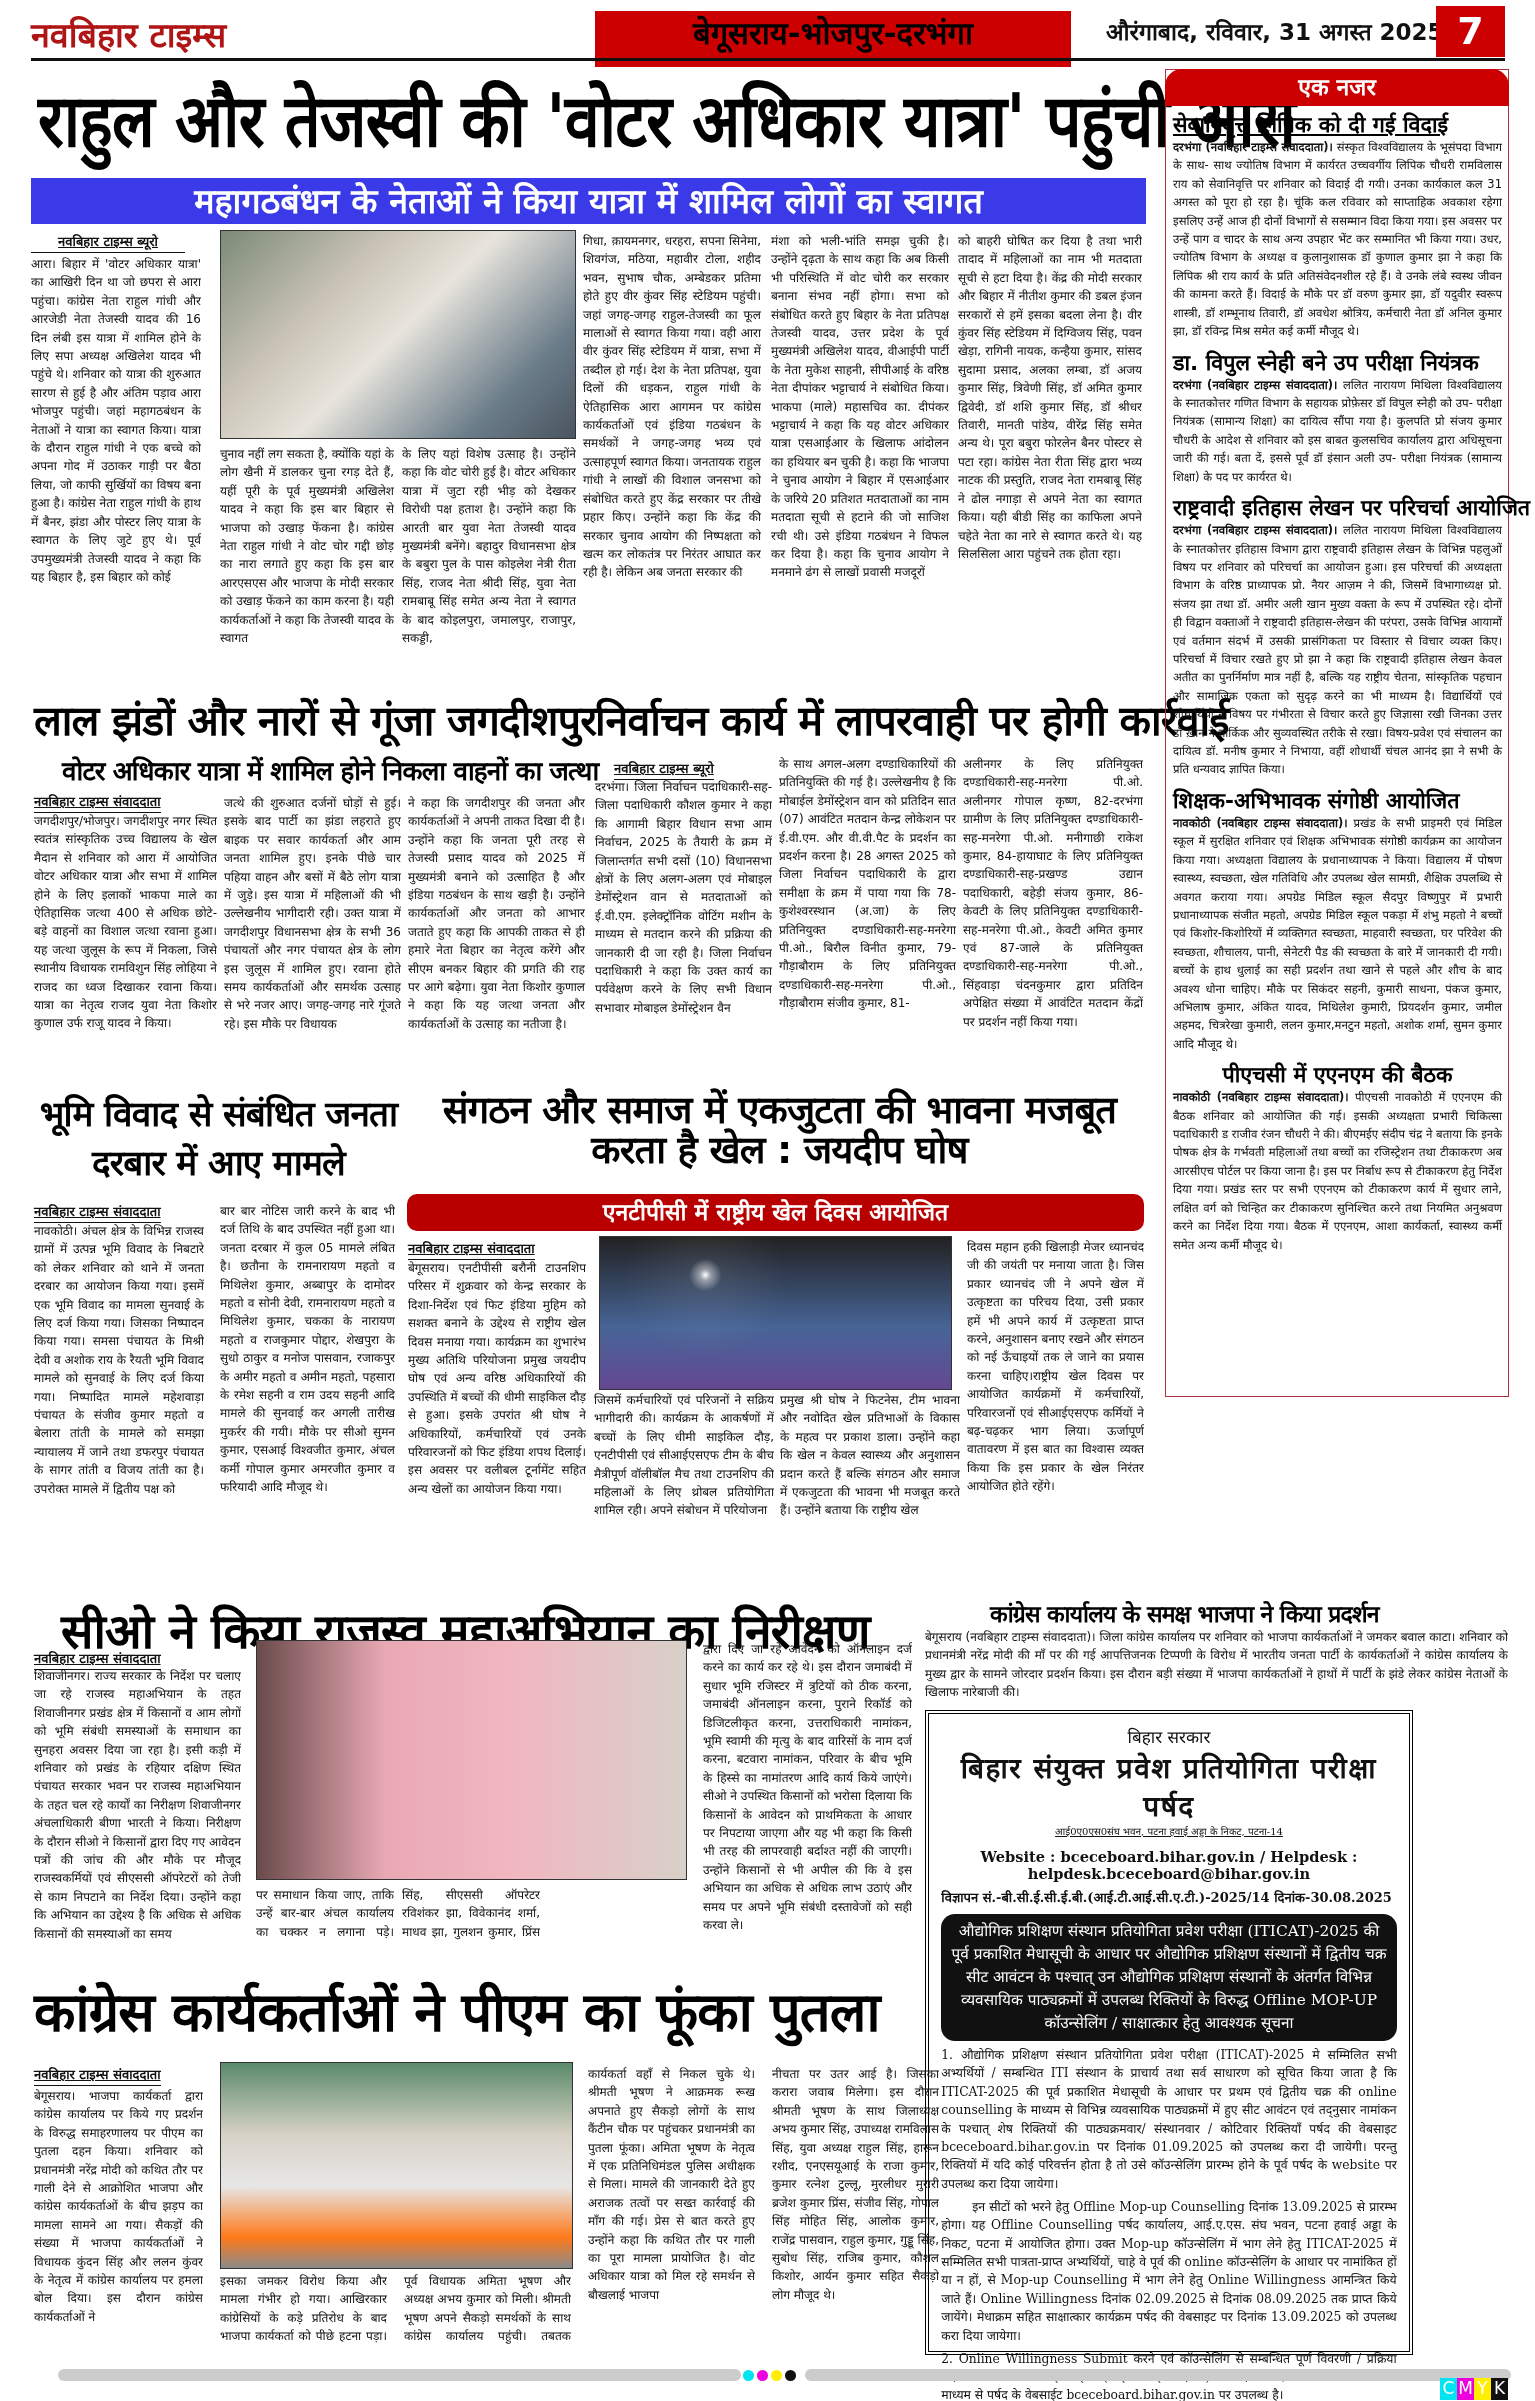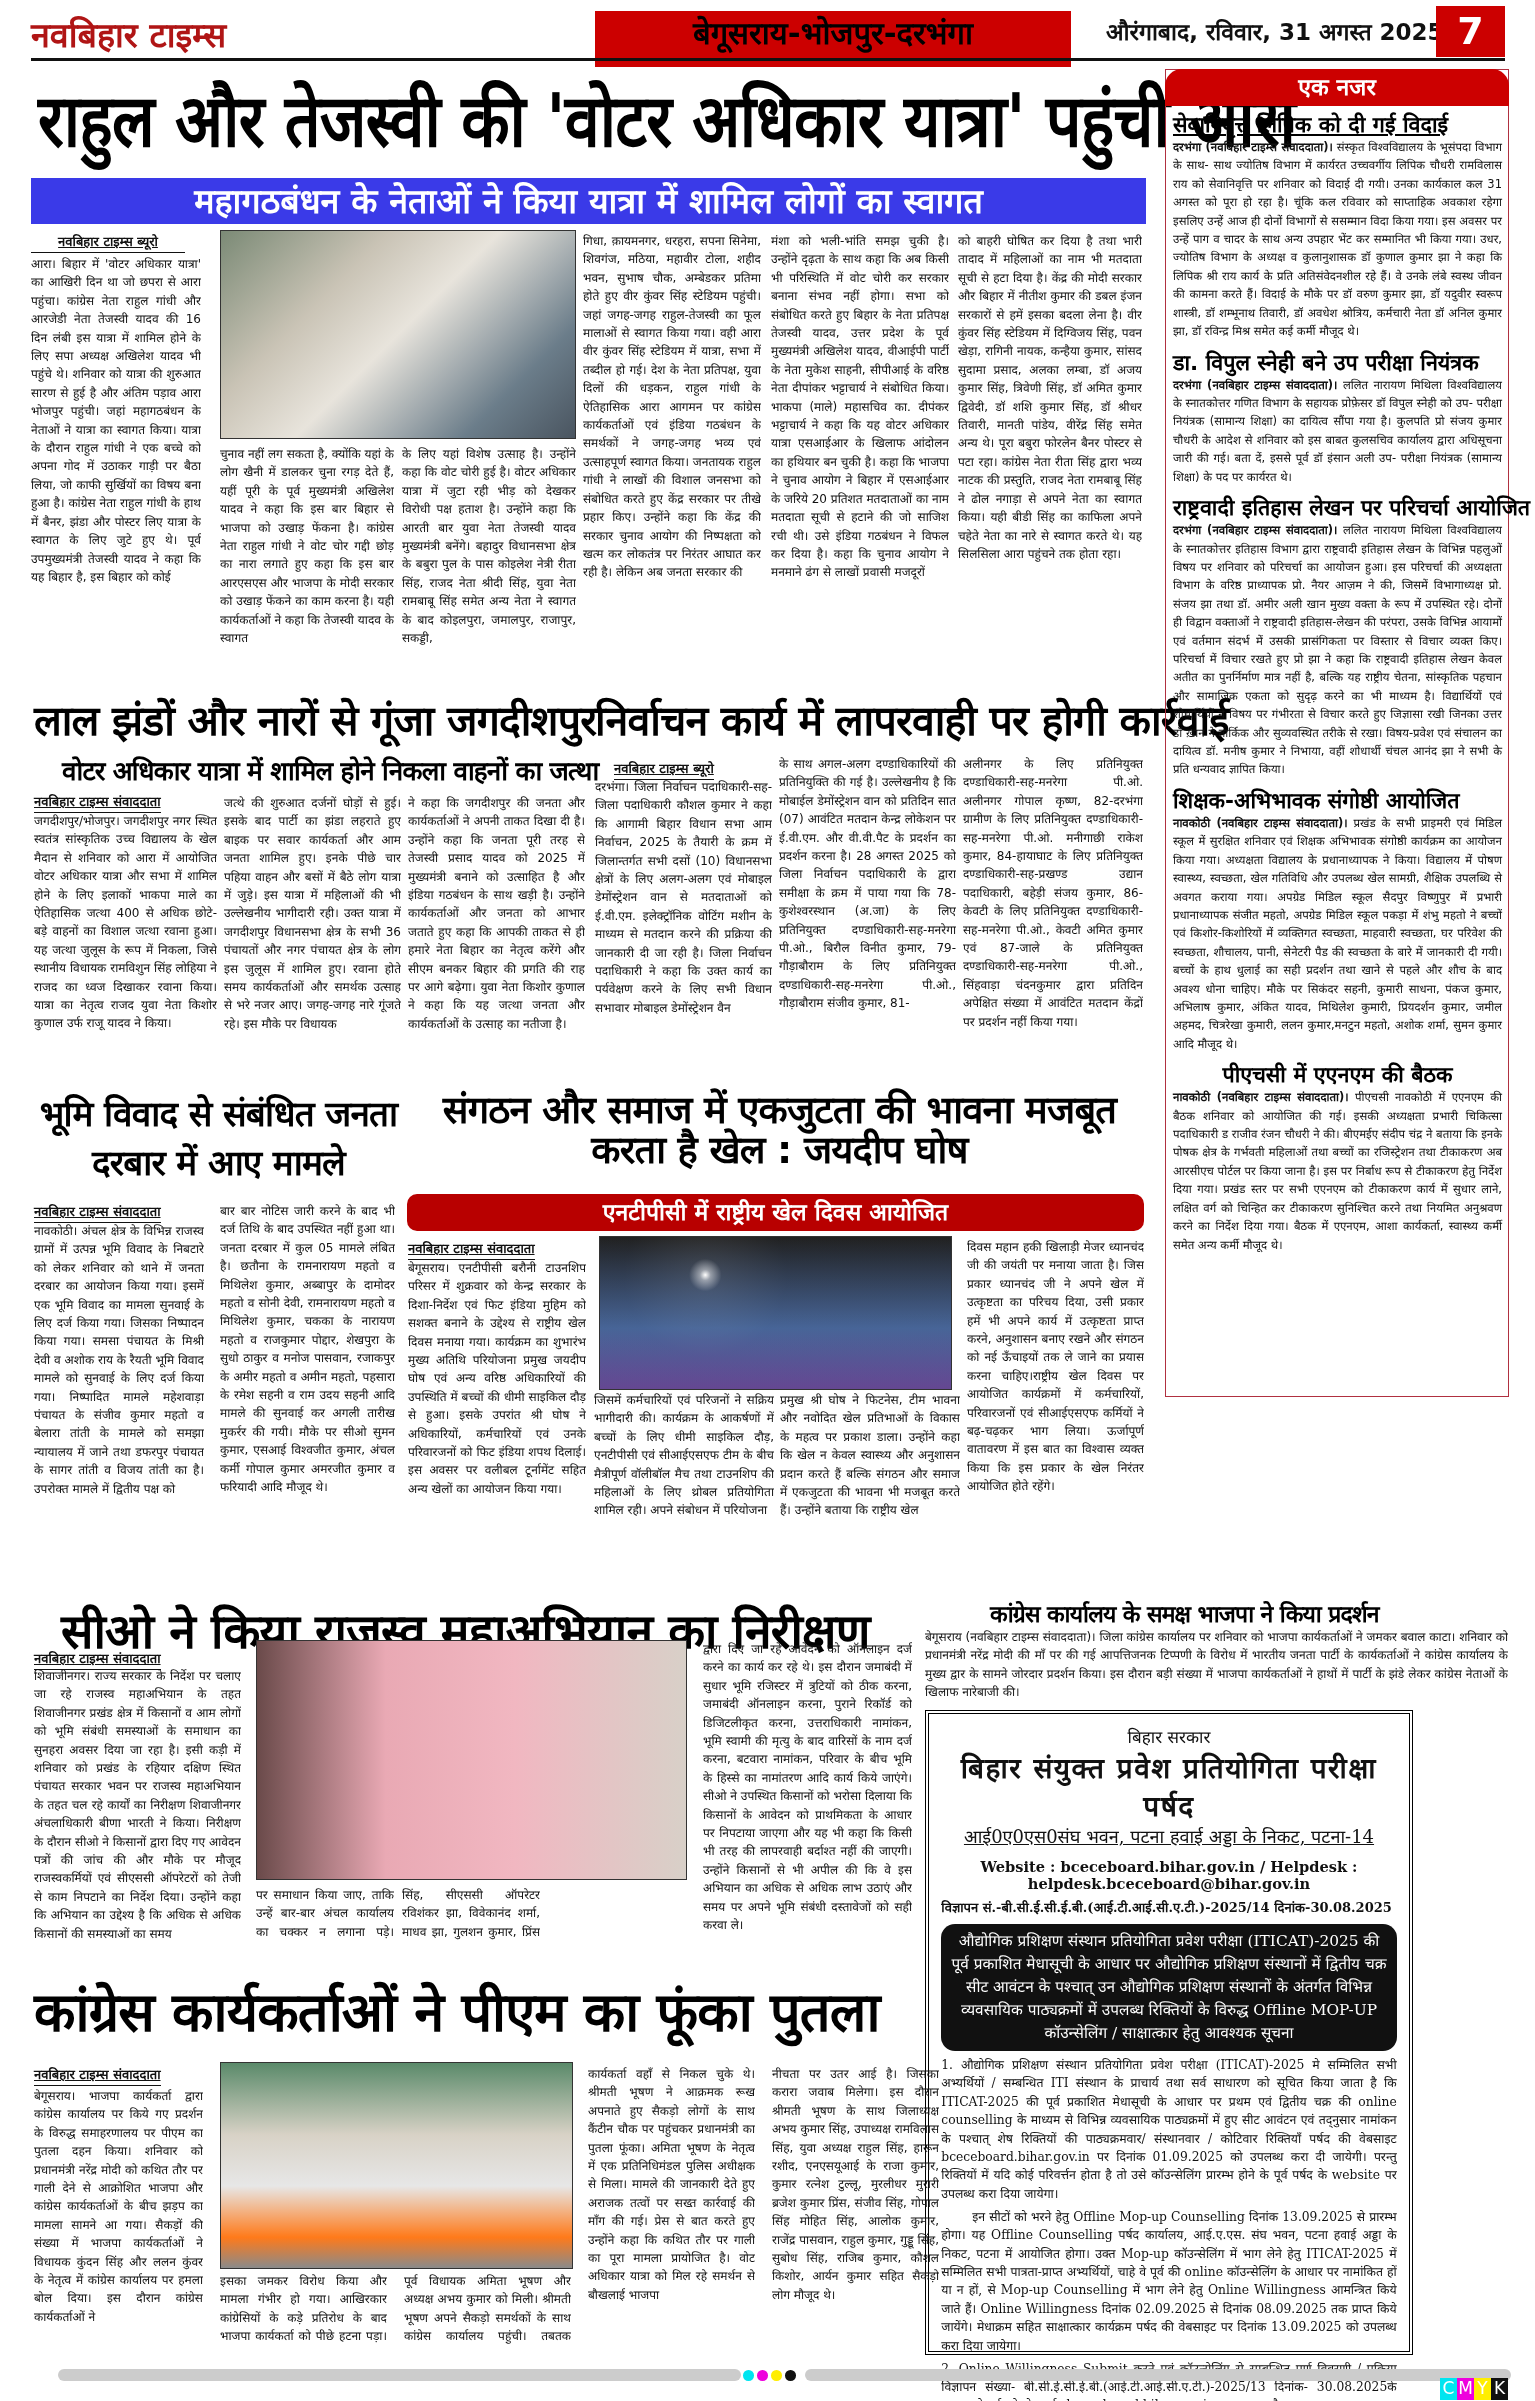--- a/index.html
+++ b/index.html
@@ -20,21 +20,21 @@
   .photo.office { background: linear-gradient(90deg, #6a4a4a 0%, #e9a9b4 30%, #f1b7c1 60%, #d8d0c8 100%); }
   .photo.fire { background: linear-gradient(180deg, #5a8a6a 0%, #d8d2c6 35%, #e7e7e7 60%, #ff7a1a 85%, #8a8a8a 100%); }
   .sidebar { left: 1165px; top: 69px; width: 344px; height: 1328px; border: 1.5px solid #b03040; }
   .ek-nazar { left: 1165px; top: 69px; width: 344px; height: 37px; background: #c00; color: #fff; font-size: 23px; font-weight: bold; text-align: center; line-height: 37px; border-radius: 17px 17px 0 0; }
   .sb-head { font-weight: bold; font-size: 21.5px; white-space: nowrap; color: #000; }
   .sb-text { font-size: 11.5px; line-height: 18.4px; text-align: justify; font-family: "DejaVu Sans", sans-serif; }
   .red-banner { background: #b80000; color: #fff; font-weight: bold; text-align: center; border-radius: 10px; }
   .ad { left: 925px; top: 1710px; width: 488px; height: 645px; border: 4.6px double #000; padding: 6.1px 12.3px; font-family: "DejaVu Serif", serif; }
   .ad-gov { text-align: center; font-size: 17px; margin-top: 4.6px; }
   .ad-title { text-align: center; font-size: 28px; font-weight: bold; letter-spacing: 1.5px; }
-  .ad-addr { text-align: center; font-size: 18px; text-decoration: underline; }
+  .ad-addr { text-align: center; font-size: 10px; text-decoration: underline; }
   .ad-web { text-align: center; font-size: 14.6px; font-weight: bold; margin-top: 10.7px; }
   .ad-vigy { font-size: 13px; margin-top: 6.1px; font-weight: bold; }
   .ad-black { background: #111; color: #fff; border-radius: 14px; padding: 6.1px 9.2px; font-size: 15.4px; text-align: center; line-height: 23px; margin-top: 7.7px; font-weight: normal; }
   .ad-para { font-size: 12.3px; line-height: 18.4px; text-align: justify; margin-top: 4.6px; }
   .ad-sign { text-align: right; font-size: 14px; font-weight: bold; margin-top: 6.1px; padding-right: 92px; }
   .regbar { top: 2369px; height: 12.3px; background: #ccc; border-radius: 6.1px; }
   .dot { width: 10.7px; height: 10.7px; border-radius: 50%; top: 2370px; }
   .cmyk { top: 2378px; width: 17px; height: 21.5px; color: #fff; font-size: 17px; text-align: center; line-height: 21.5px; }
 </style>
 </head>

